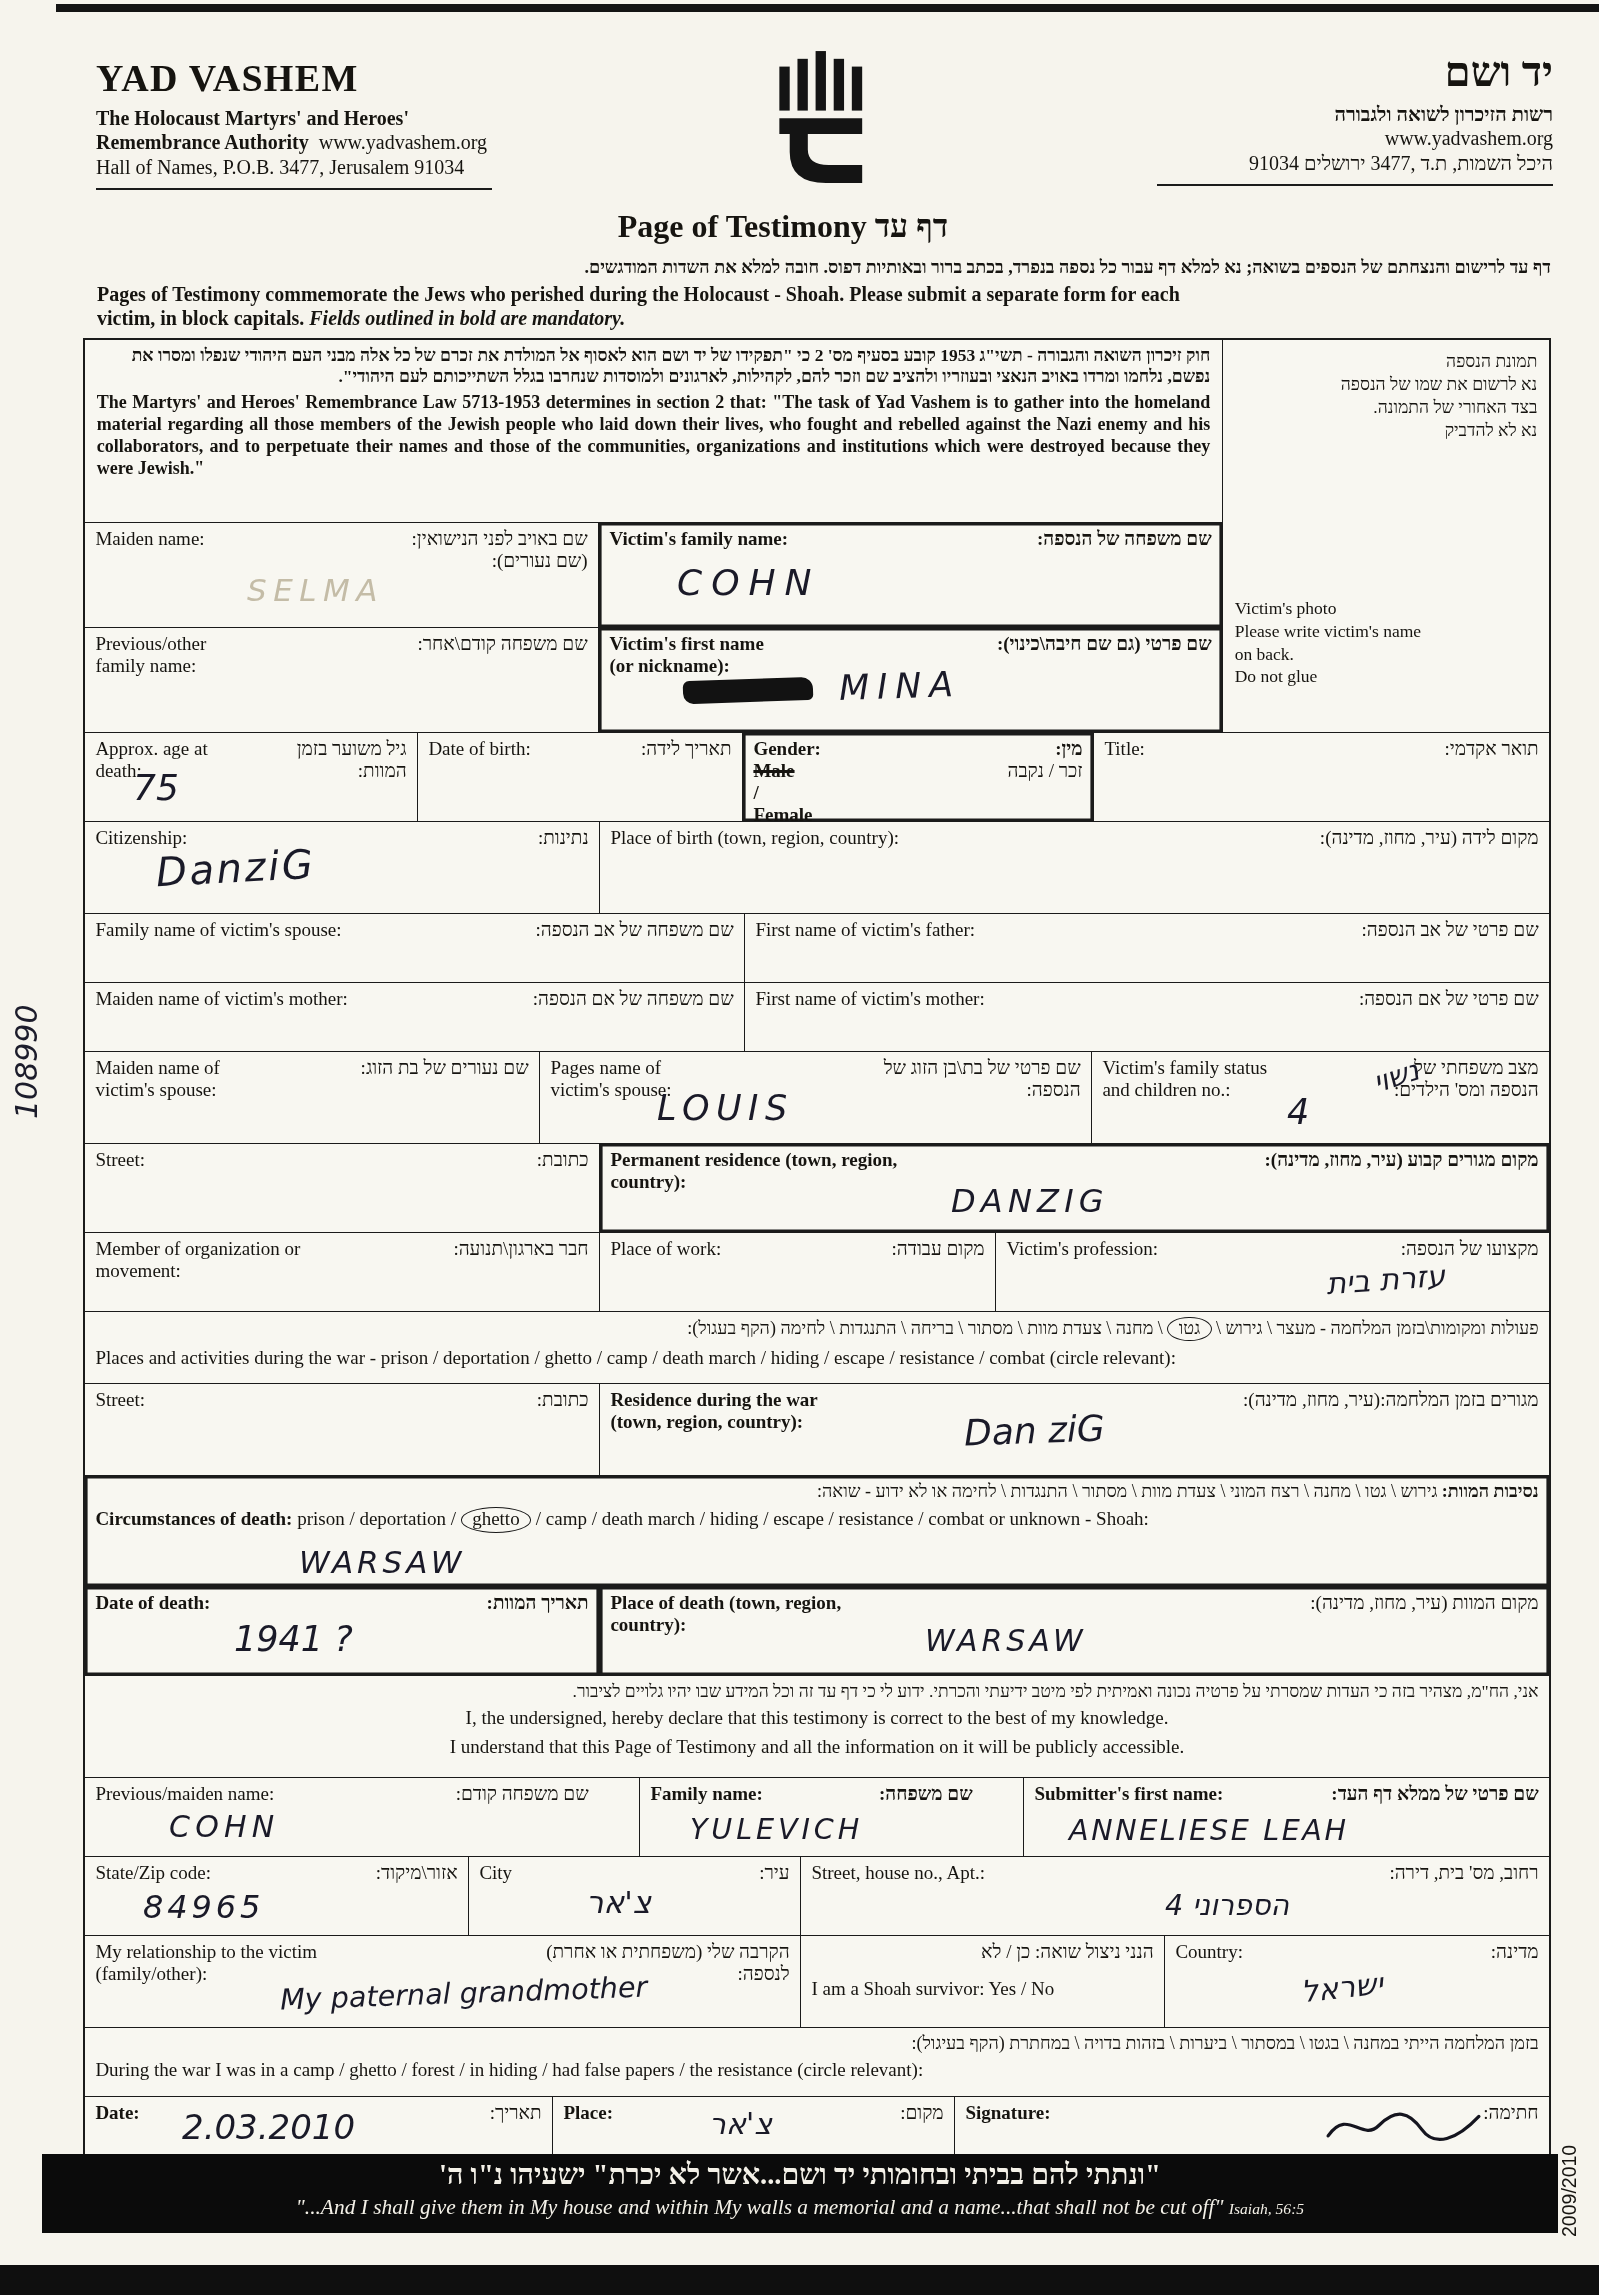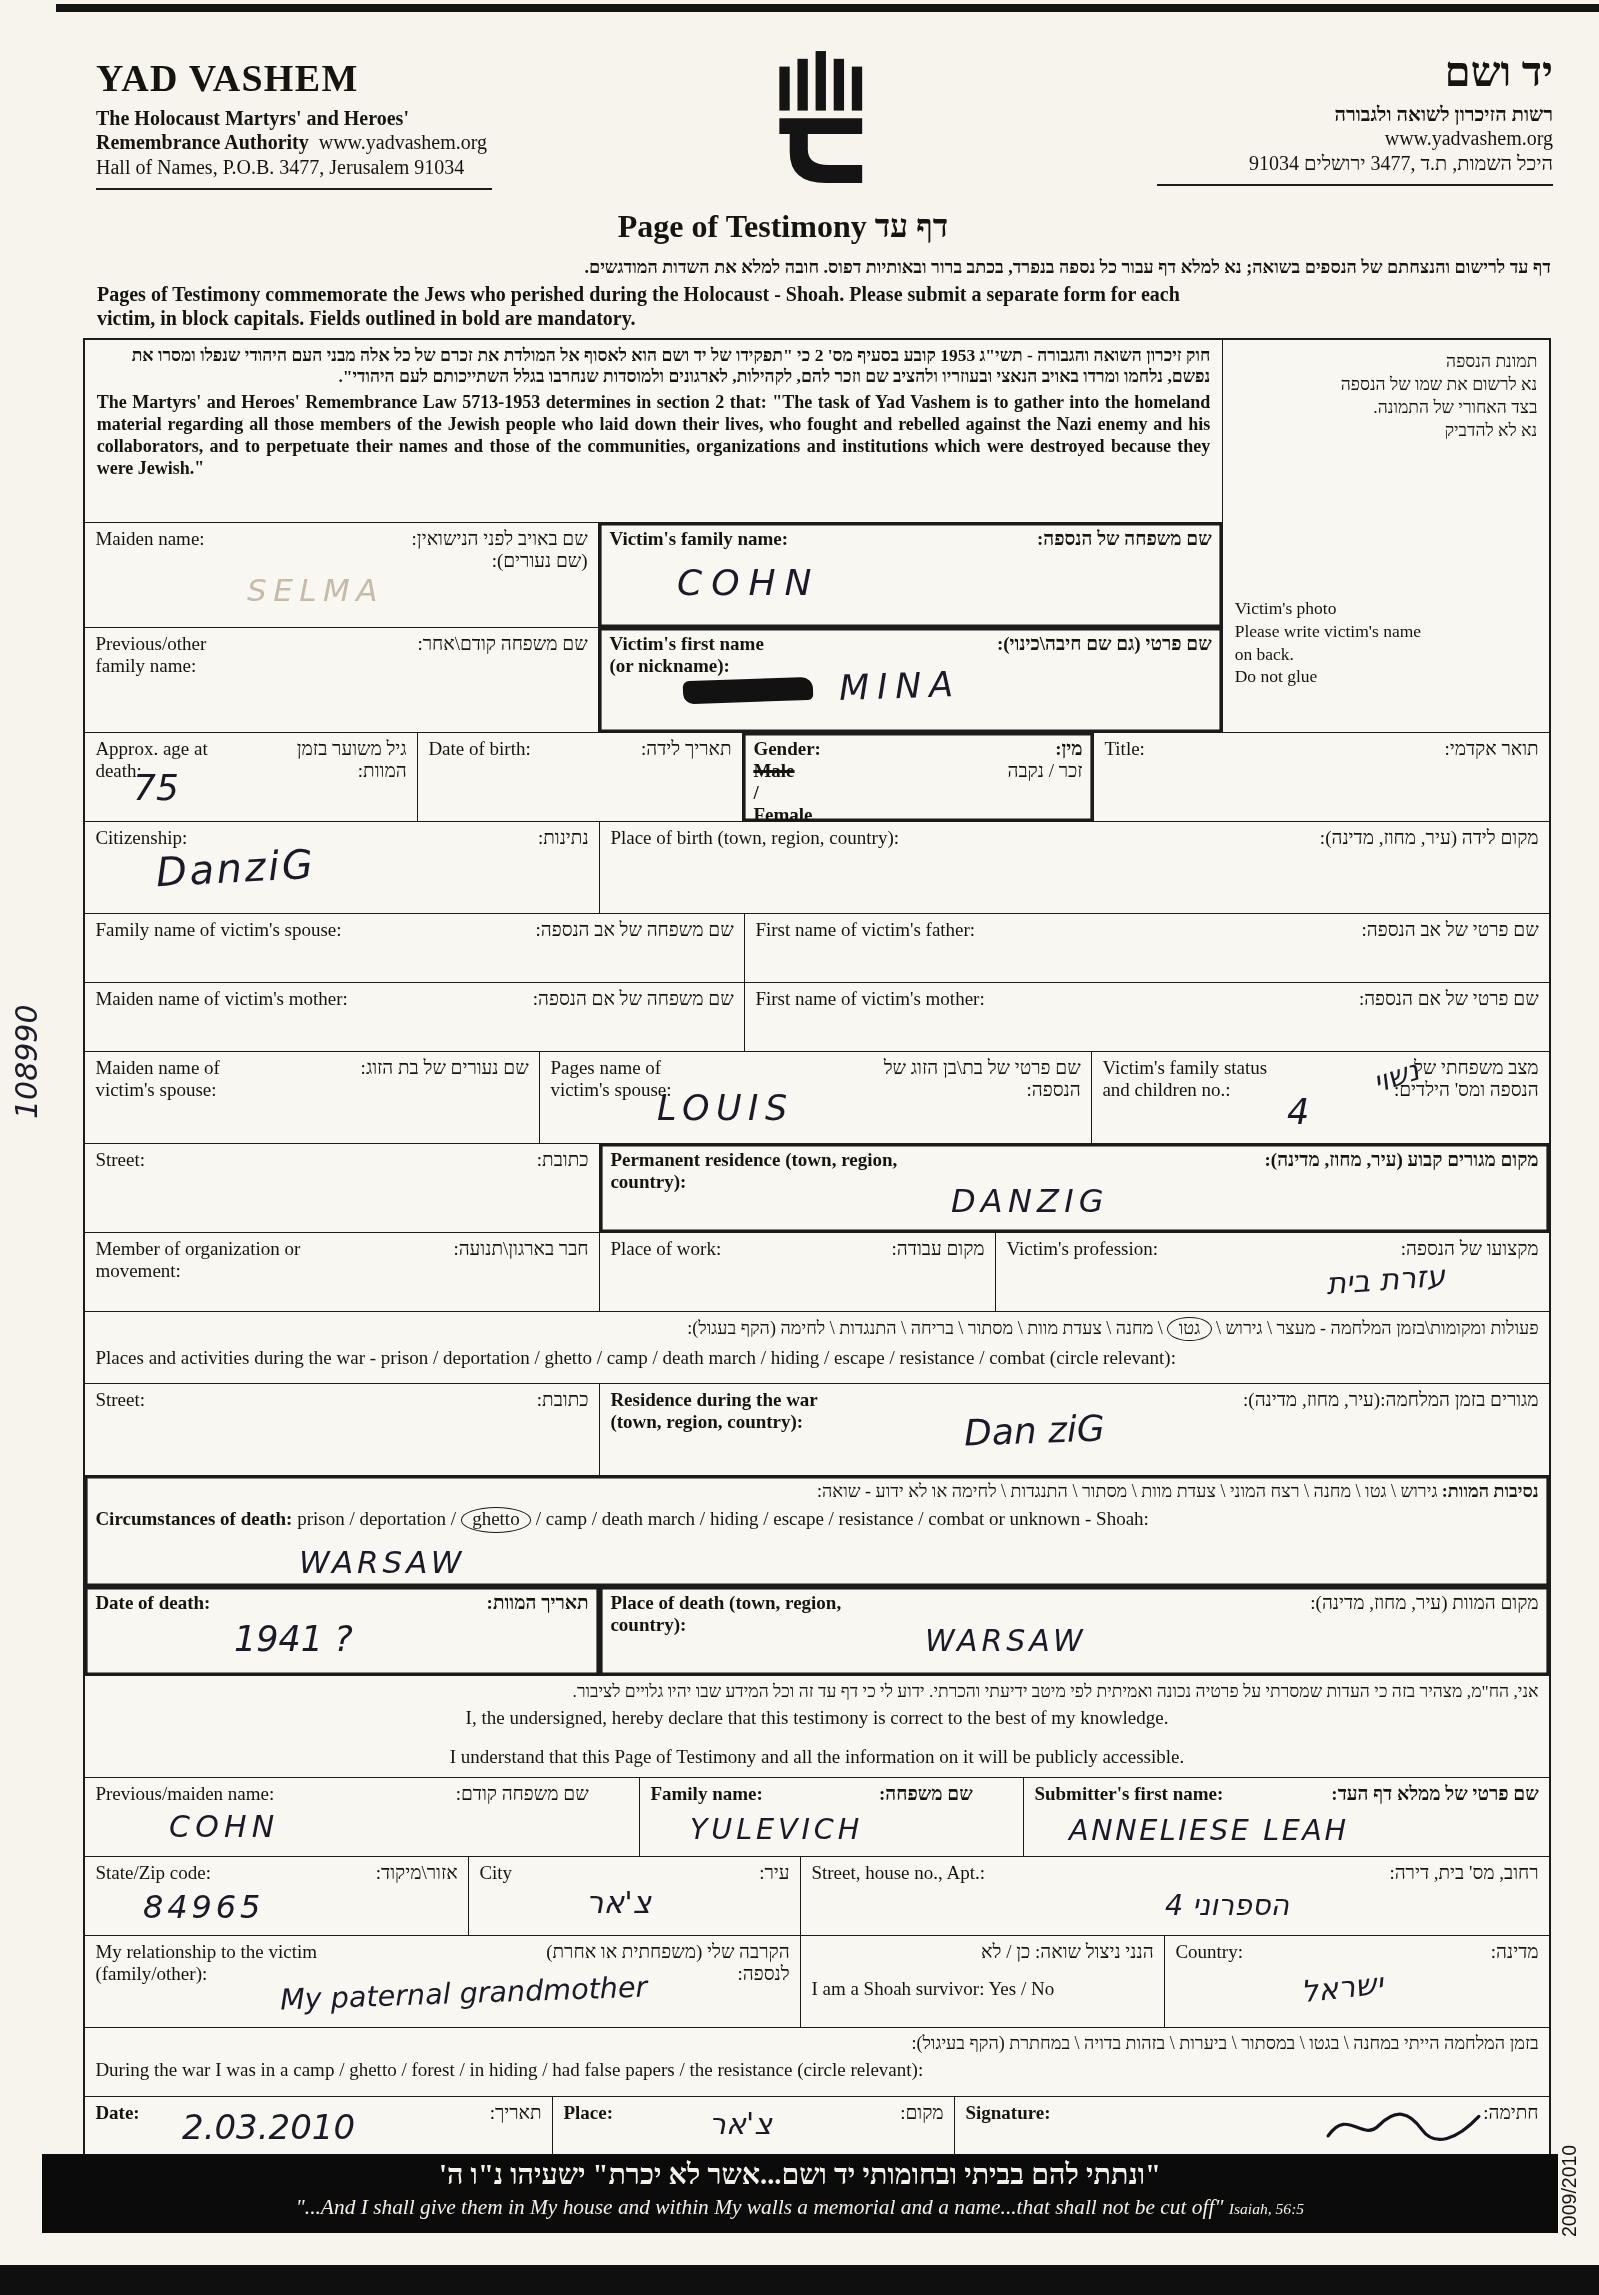--- a/index.html
+++ b/index.html
@@ -19,21 +19,21 @@
   .mast-right p{margin:1.9px 0;font-size:20px;}
   .mast-center{position:absolute;left:752px;top:38px;width:143px;text-align:center;}
   .pot-title{position:absolute;left:519px;top:208px;width:558px;text-align:center;
              font-size:32px;font-weight:bold;}
   .pot-title .he-t{margin-right:30px;}
 
   
   .intro{position:absolute;left:97px;top:257px;width:1454px;}
   .ihe{direction:rtl;text-align:right;font-weight:bold;font-size:18px;margin:0;}
   .ien{font-weight:bold;font-size:20px;margin:5.2px 0 0;}
-  .ien .bi{}
+  .ien .bi{font-style:italic;}
 
   
   .form{position:absolute;left:83px;top:338px;width:1468px;border:2.6px solid #1b1b1b;
         box-sizing:border-box;background:rgba(255,255,255,0.25);}
   .r{display:flex;border-top:1.9px solid #1b1b1b;}
   .row-top{display:flex;}
   .col-left{flex:0 0 1137px;display:flex;flex-direction:column;}
   .col-left .r{border-top:1.9px solid #1b1b1b;}
   .c{position:relative;border-left:1.9px solid #1b1b1b;padding:5.2px 10.4px;box-sizing:border-box;
      overflow:hidden;flex:0 0 auto;}
@@ -399,21 +399,21 @@
         <span class="lhe">מקום המוות (עיר, מחוז, מדינה):</span>
       </div>
       <span class="hw" style="left:325px;top:36px;font-size:30px;letter-spacing:3.9px;">WARSAW</span>
     </div>
   </div>
 
   <div class="r" style="height:101px;">
     <div class="c first grow">
       <p class="decl-he">אני, הח"מ, מצהיר בזה כי העדות שמסרתי על פרטיה נכונה ואמיתית לפי מיטב ידיעתי והכרתי. ידוע לי כי דף עד זה וכל המידע שבו יהיו גלויים לציבור.</p>
       <p class="decl-en">I, the undersigned, hereby declare that this testimony is correct to the best of my knowledge.</p>
-      <p class="decl-en" style="margin-top:17px;">I understand that this Page of Testimony and all the information on it will be publicly accessible.</p>
+      <p class="decl-en" style="margin-top:7px;">I understand that this Page of Testimony and all the information on it will be publicly accessible.</p>
     </div>
   </div>
 
   <div class="r" style="height:78px;gap:40px;">
     <div class="c first" style="flex:0 0 514px;">
       <div class="lab">
         <span class="len">Previous/maiden name:</span>
         <span class="lhe">שם משפחה קודם:</span>
       </div>
       <span class="hw" style="left:84px;top:31px;font-size:30px;letter-spacing:5.2px;">COHN</span>

